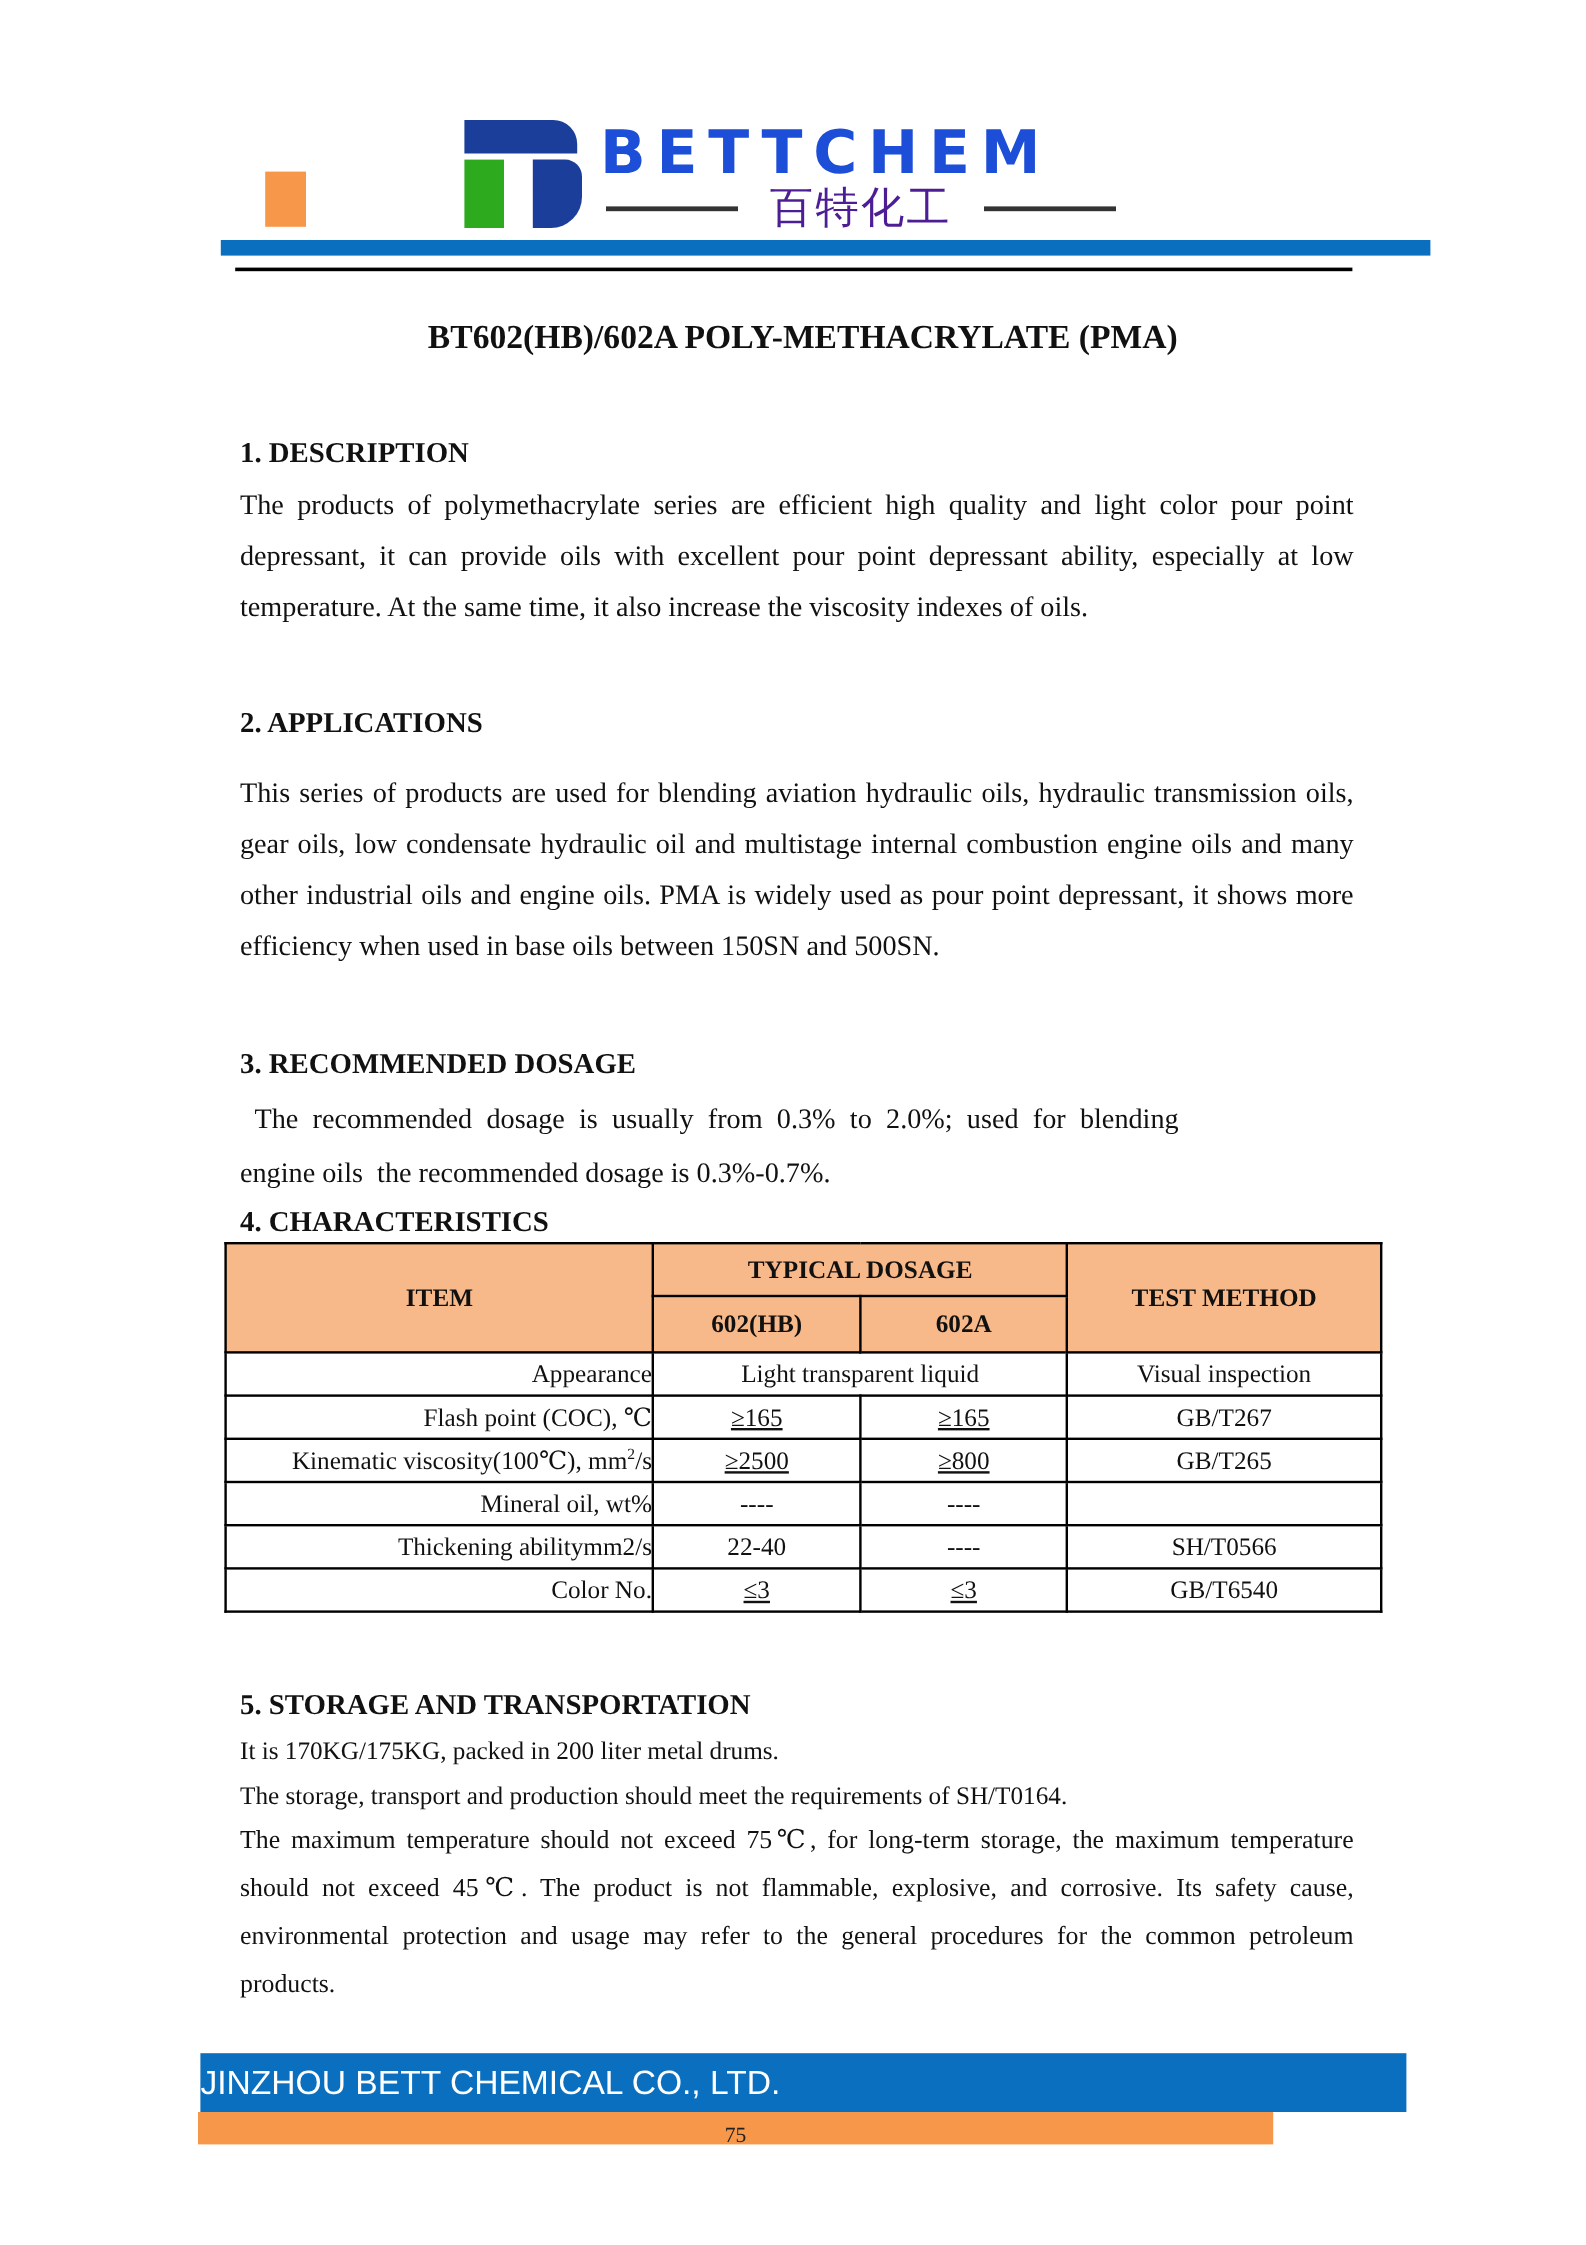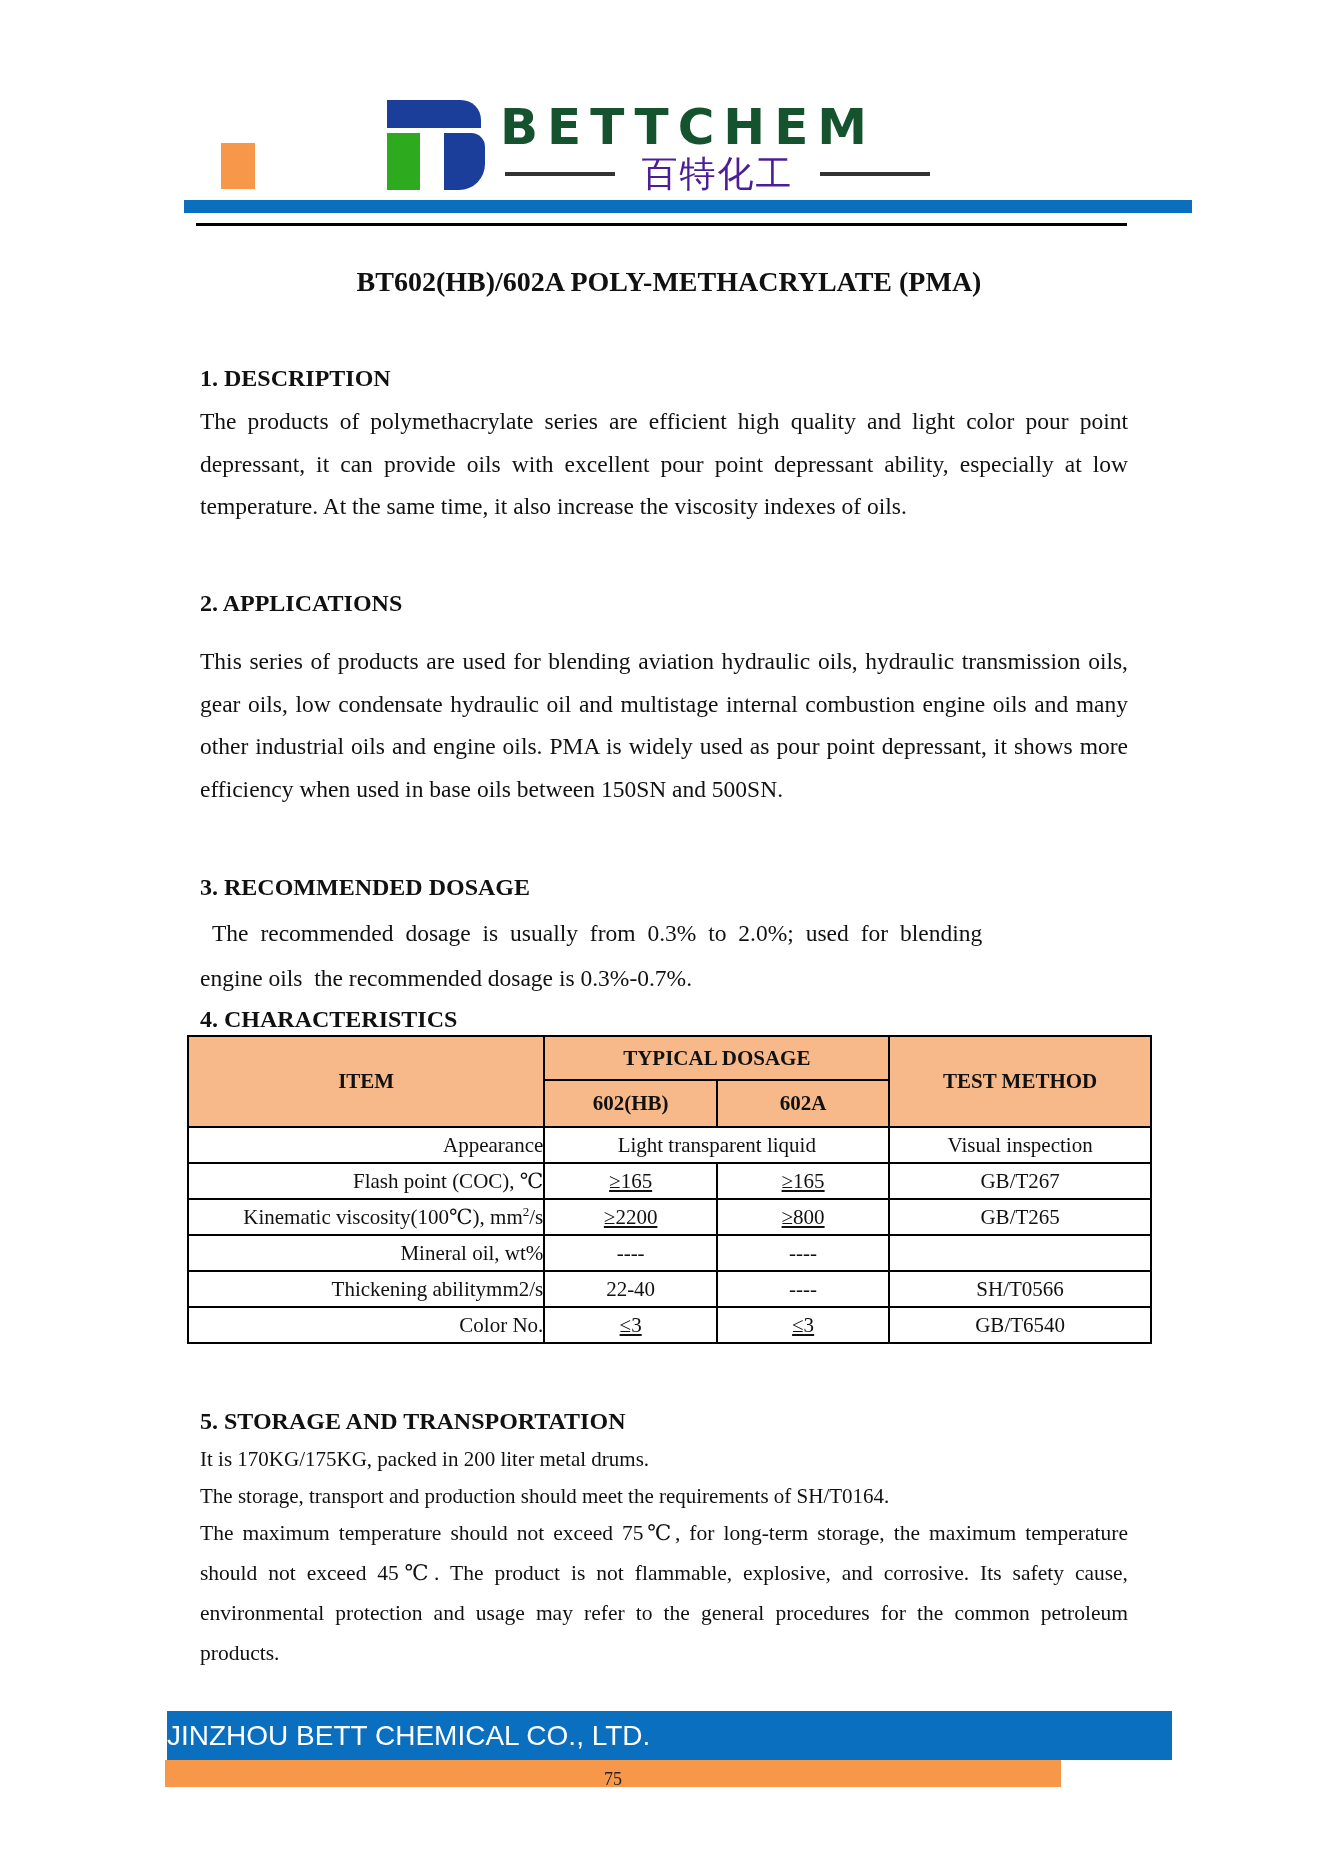--- a/index.html
+++ b/index.html
@@ -6,21 +6,21 @@
   body { width:1322px; height:1871px; position:relative; overflow:hidden;
          font-family:"Liberation Serif", "DejaVu Serif", serif; color:#111; }
   .abs { position:absolute; }
 
   
   .orange-sq { left:221px; top:143px; width:34px; height:46px; background:#F7974A; }
   .logo-tbar { left:387px; top:100px; width:94px; height:28px; background:#1B3E9A; border-top-right-radius:20px; }
   .logo-green { left:387px; top:133px; width:33px; height:57px; background:#2EAA1E; }
   .logo-bbowl { left:444px; top:133px; width:41px; height:57px; background:#1B3E9A; border-top-right-radius:14px; border-bottom-right-radius:26px; }
   .brand-text { left:500px; top:100px; width:440px; height:54px; font-family:"DejaVu Sans", sans-serif; font-weight:bold;
-                font-size:50px; letter-spacing:9px; color:#14532d; line-height:54px; white-space:nowrap; }
+                font-size:50px; letter-spacing:9px; color:#1d4ed8; line-height:54px; white-space:nowrap; }
   .brand-cn-wrap { left:505px; top:152px; width:425px; height:44px; display:flex; align-items:center; justify-content:space-between; }
   .brand-dash { height:4px; width:110px; background:#333; }
   .brand-cn { font-family:"DejaVu Sans", sans-serif; font-size:36px; color:#4c1d95; letter-spacing:2px; line-height:44px; }
   .header-blue { left:184px; top:200px; width:1008px; height:13px; background:#0B6FBF; }
   .header-black { left:196px; top:223px; width:931px; height:3px; background:#000; }
 
   
   .title { left:0; top:262px; width:1322px; text-align:center; font-weight:bold; font-size:28px; line-height:40px; padding-left:16px; box-sizing:border-box; }
 
   .h { left:200px; font-weight:bold; font-size:24px; line-height:30px; white-space:nowrap; }
@@ -95,21 +95,21 @@
     <td>Visual inspection</td>
   </tr>
   <tr>
     <td class="itemcell">Flash point (COC), ℃</td>
     <td><span class="ge">≥165</span></td>
     <td><span class="ge">≥165</span></td>
     <td>GB/T267</td>
   </tr>
   <tr>
     <td class="itemcell"><span>Kinematic viscosity(100℃), mm</span><sup style="font-size:13px;">2</sup><span>/s</span></td>
-    <td><span class="ge">≥2200</span></td>
+    <td><span class="ge">≥2500</span></td>
     <td><span class="ge">≥800</span></td>
     <td>GB/T265</td>
   </tr>
   <tr>
     <td class="itemcell">Mineral oil, wt%</td>
     <td>----</td>
     <td>----</td>
     <td></td>
   </tr>
   <tr>

